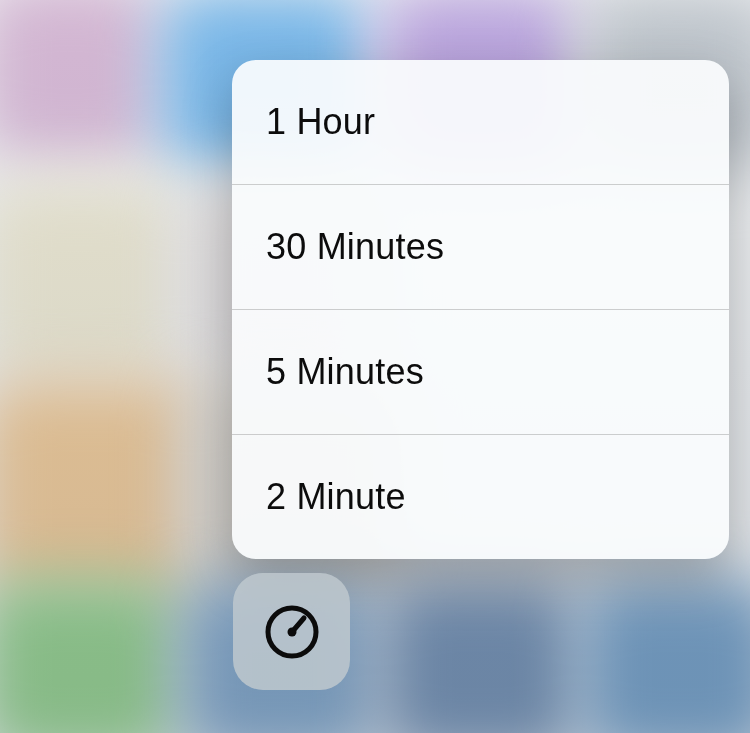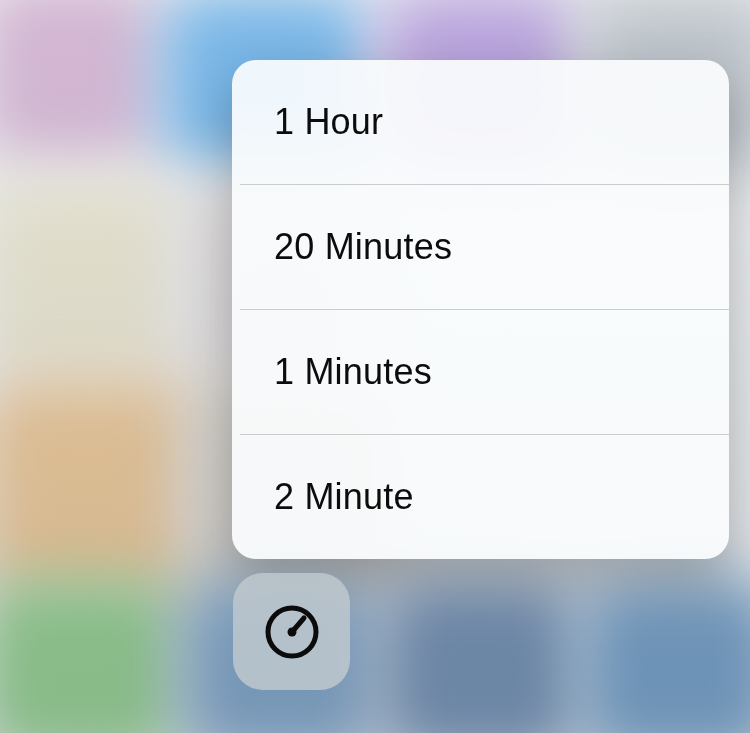--- a/index.html
+++ b/index.html
@@ -31,21 +31,20 @@
   }
   .menu-item{
     height:124px;
     display:flex;
     align-items:center;
     padding-left:34px;
     font-size:36px;
     color:#0c0c0c;
     letter-spacing:0.2px;
     cursor:pointer;
-    margin-left:8px;
   }
   .menu-item + .menu-item{border-top:1px solid rgba(120,120,120,0.35);}
 
   .timer-btn{
     position:absolute;
     left:233px;
     top:573px;
     width:117px;
     height:117px;
     border-radius:30px;
@@ -74,24 +73,24 @@
     <div class="blob b11"></div>
     <div class="blob b12"></div>
   <div class="overlay"></div>
 </div>
 
 <div class="menu">
   <div class="menu-item">
     <span>1 Hour</span>
   </div>
   <div class="menu-item">
-    <span>20 Minutes</span>
+    <span>30 Minutes</span>
   </div>
   <div class="menu-item">
-    <span>1 Minutes</span>
+    <span>5 Minutes</span>
   </div>
   <div class="menu-item">
     <span>2 Minute</span>
   </div>
 </div>
 
 <div class="timer-btn">
   <span>
     <svg width="56" height="56" viewBox="0 0 56 56">
       <circle cx="28" cy="28" r="24" fill="none" stroke="#0b0b0b" stroke-width="5"></circle>

